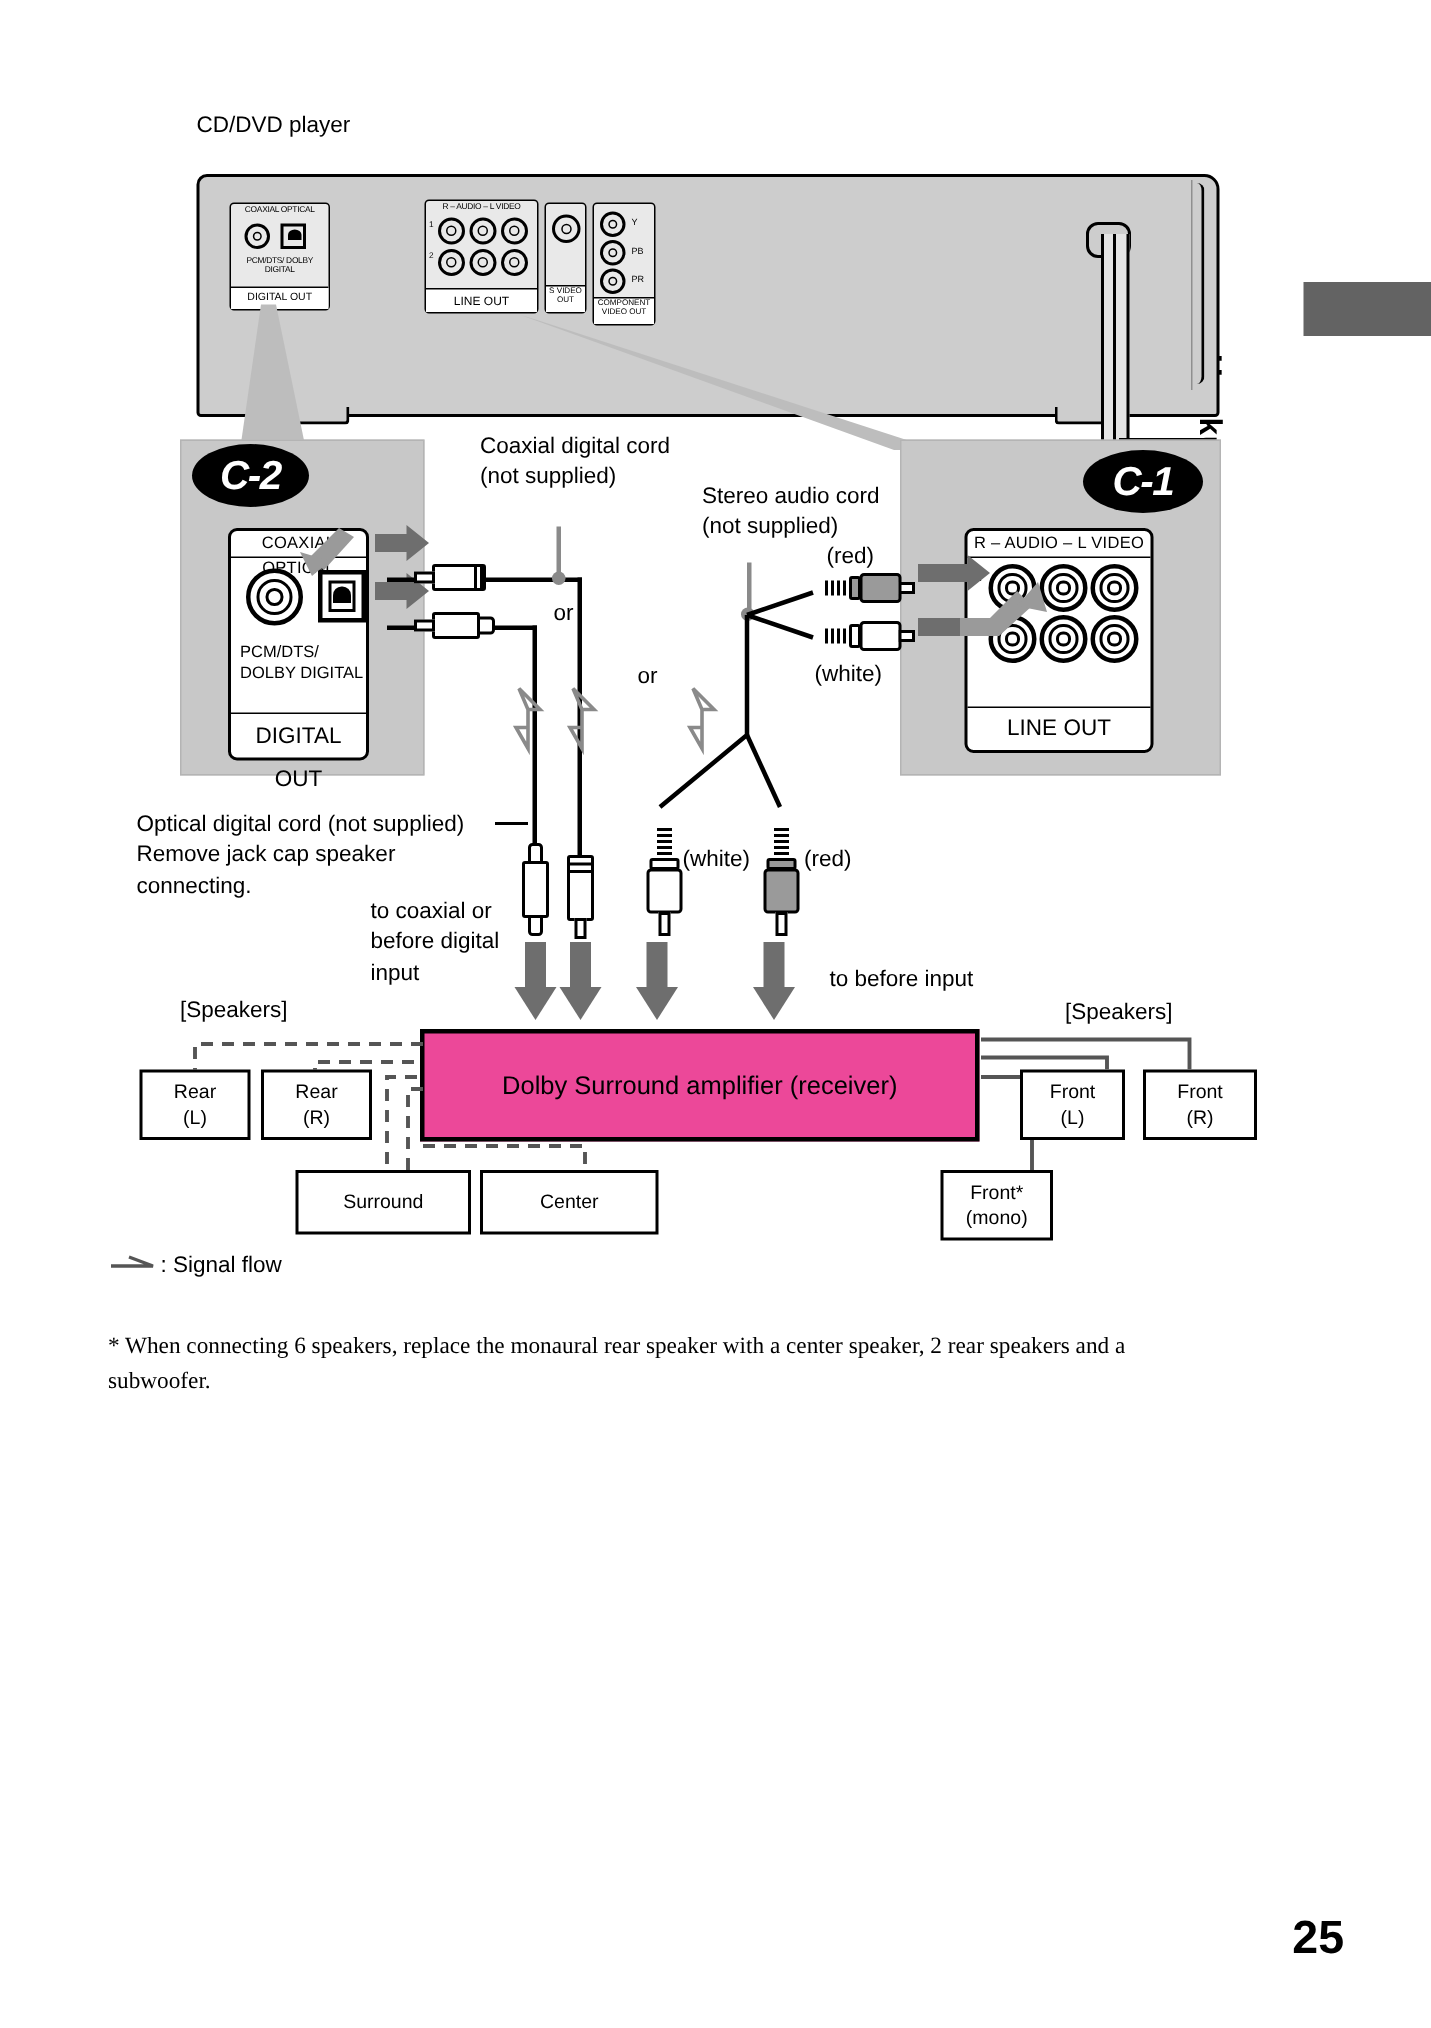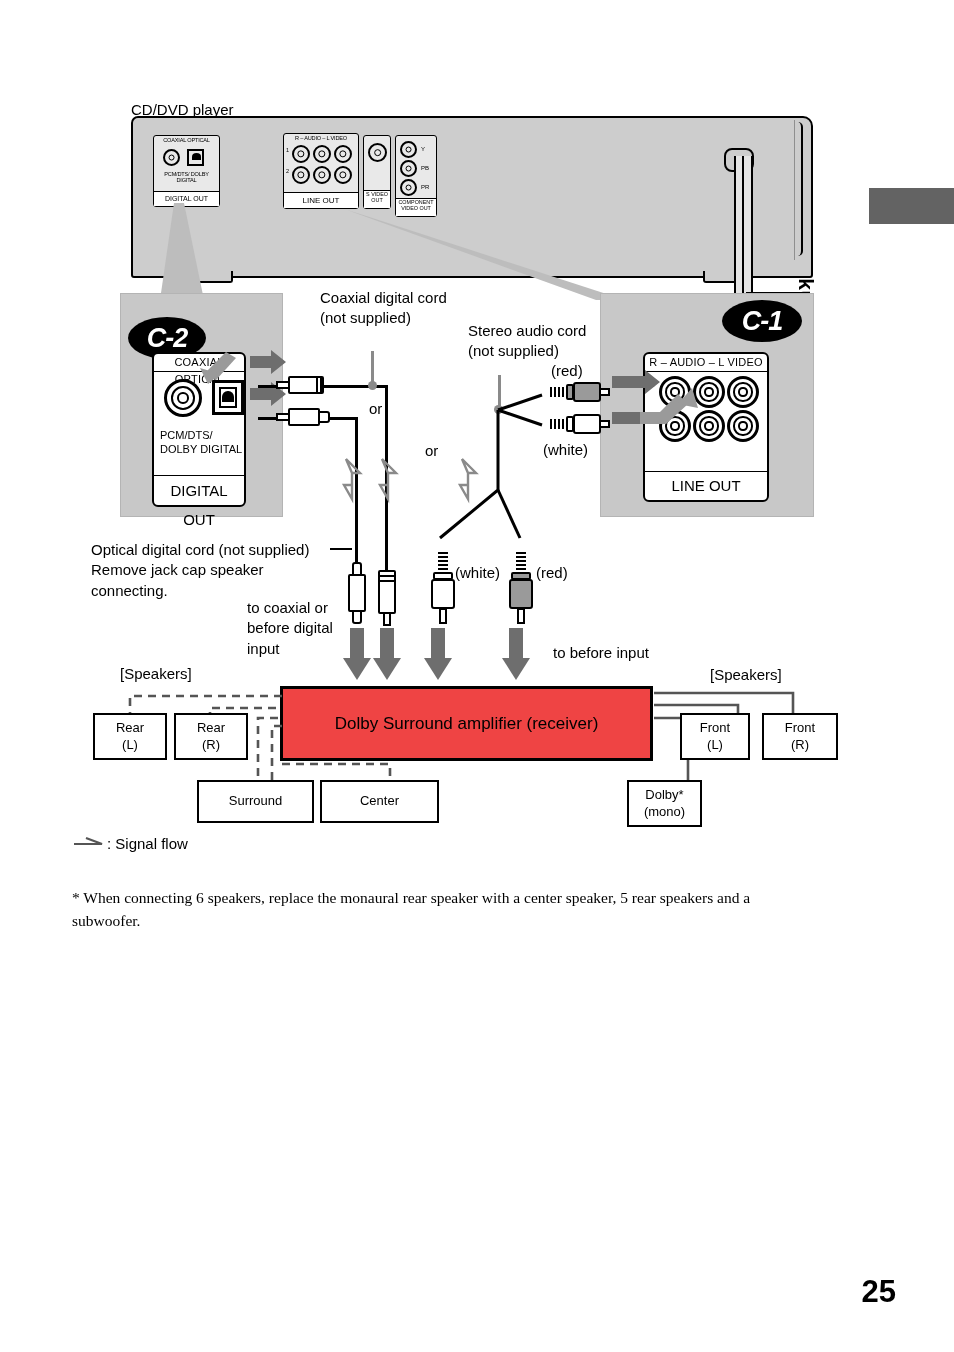--- a/index.html
+++ b/index.html
@@ -79,32 +79,32 @@
   
   .plug-body{position:absolute;background:#fff;border:2.6px solid #000;box-sizing:border-box;}
   .plug-red{background:#9a9a9a;}
   .plug-tip{position:absolute;background:#fff;border:2.4px solid #000;box-sizing:border-box;}
   .plug-ring{position:absolute;background:#000;}
 
   
   .spk{position:absolute;background:#fff;border:2.4px solid #000;box-sizing:border-box;
      text-align:center;font-size:13px;line-height:1.25;display:flex;
      align-items:center;justify-content:center;white-space:pre-line;}
-  #amp{position:absolute;background:#ef4444;border:3px solid #000;box-sizing:border-box;
+  #amp{position:absolute;background:#ec4899;border:3px solid #000;box-sizing:border-box;
      display:flex;align-items:center;justify-content:center;font-size:17px;}
 
   #page-number{right:58px;bottom:42px;font-size:31px;font-weight:bold;}
 </style>
 </head>
 <body>
 
 <div class="abs" id="sidebar-graybar"></div>
 <div class="abs" id="side-tab-label">Hookups</div>
 
-<div class="abs txt" style="left:131px;top:100px;font-size:15px;">CD/DVD player</div>
+<div class="abs txt" style="left:131px;top:74px;font-size:15px;">CD/DVD player</div>
 
 <div class="abs" id="player">
   <div class="chassis-body"></div>
   <div class="chassis-inner"></div>
   <div class="hi-edge"></div>
   <div class="chassis-foot" style="left:58px;"></div>
   <div class="chassis-foot" style="right:62px;"></div>
 
   <div class="jpanel" style="left:22px;top:19px;width:67px;height:72px;">
     <div class="jlabel" style="top:1.5px;">COAXIAL  OPTICAL</div>
@@ -154,21 +154,21 @@
   <div class="cord-b"></div>
   <div class="cord-tail"></div>
 </div>
 
 <svg class="abs" style="left:0;top:0;width:954px;height:560px;pointer-events:none;">
   <polygon points="174,203 184,203 204,300 160,300" fill="#bdbdbd"></polygon>
   <polygon points="347,210 357,213 625,300 596,300" fill="#bdbdbd"></polygon>
 </svg>
 
 <div class="callout" style="left:120px;top:293px;width:161px;height:222px;"></div>
-<div class="badge" style="left:128px;top:296px;width:78px;height:42px;font-size:27px;line-height:42px;margin-top:21px;">C-2</div>
+<div class="badge" style="left:128px;top:296px;width:78px;height:42px;font-size:27px;line-height:42px;">C-2</div>
 
 <div class="detail-box" style="left:152px;top:352px;width:94px;height:155px;">
   <div class="detail-hdr">COAXIAL  OPTICAL</div>
   <div class="bigrca" style="left:10px;top:25px;width:38px;height:38px;"></div>
   <div class="optjack" style="left:58px;top:26px;width:32px;height:35px;">
     <div class="optjack-dome"></div>
   </div>
   <div class="abs" style="left:6px;top:75px;font-size:11px;line-height:1.25;white-space:pre;">PCM/DTS/
 DOLBY DIGITAL</div>
   <div class="detail-ftr" style="height:29px;line-height:29px;">DIGITAL OUT</div>
@@ -359,24 +359,24 @@
     <path d="M6,13 L145,13 L145,33"></path>
     <path d="M6,25 L90,25 L90,33"></path>
     <path d="M6,38 L40,38 L40,110"></path>
   </g>
 </svg>
 
 <div class="spk" style="left:680px;top:713px;width:70px;height:47px;">Front
 (L)</div>
 <div class="spk" style="left:762px;top:713px;width:76px;height:47px;">Front
 (R)</div>
-<div class="spk" style="left:627px;top:780px;width:75px;height:47px;">Dolby*
+<div class="spk" style="left:627px;top:780px;width:75px;height:47px;">Front*
 (mono)</div>
 
 <svg class="abs" style="left:72px;top:836px;width:34px;height:16px;pointer-events:none;">
   <path d="M2,8 L24,8 M14,2 L30,8 L14,8" fill="none" stroke="#555" stroke-width="2.2"></path>
 </svg>
 <div class="abs txt" style="left:107px;top:834px;">: Signal flow</div>
 
-<div class="abs serif" style="left:72px;top:886px;width:820px;font-size:15.5px;line-height:1.5;white-space:pre-line;">* When connecting 6 speakers, replace the monaural rear speaker with a center speaker, 5 rear speakers and a
+<div class="abs serif" style="left:72px;top:886px;width:820px;font-size:15.5px;line-height:1.5;white-space:pre-line;">* When connecting 6 speakers, replace the monaural rear speaker with a center speaker, 2 rear speakers and a
   subwoofer.</div>
 
 <div class="abs" id="page-number">25</div>
 
 </body></html>

